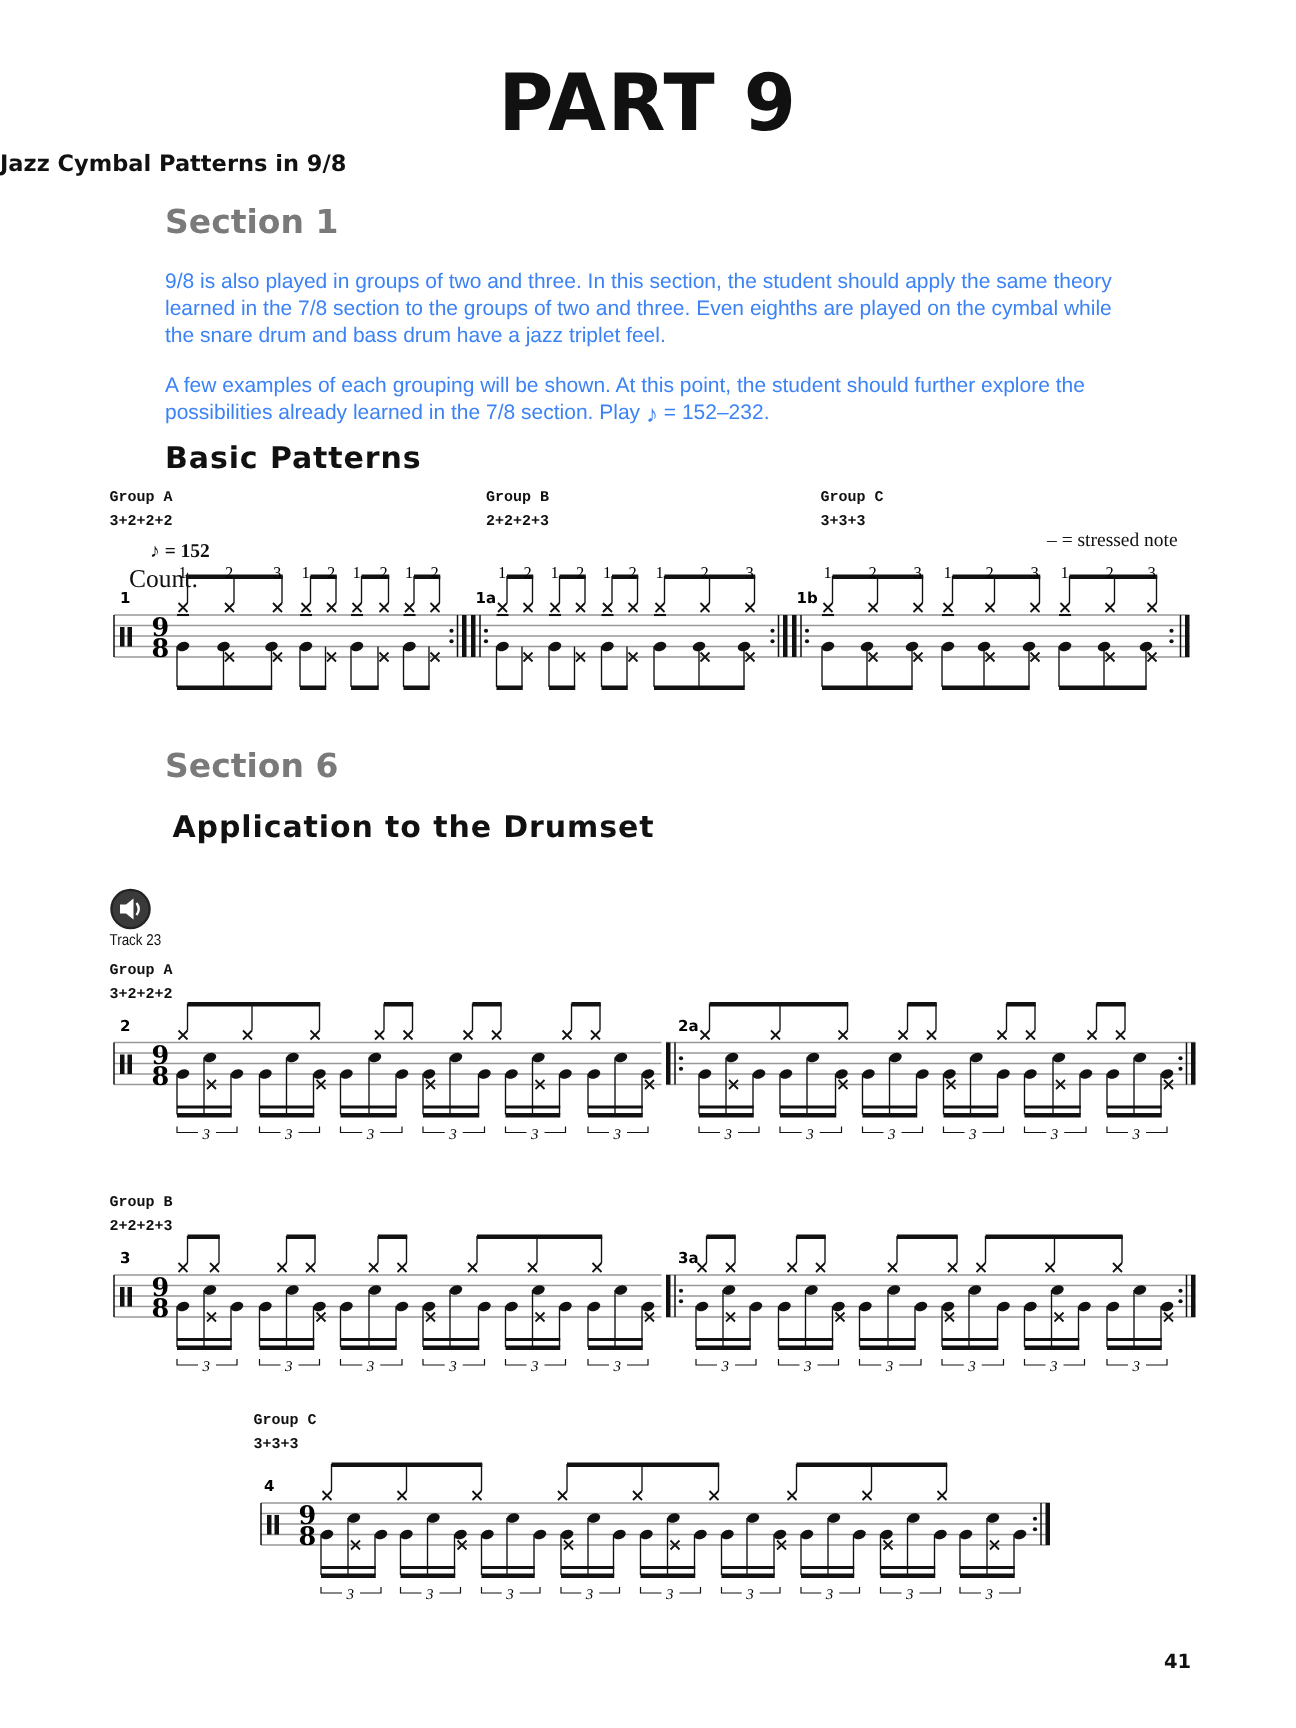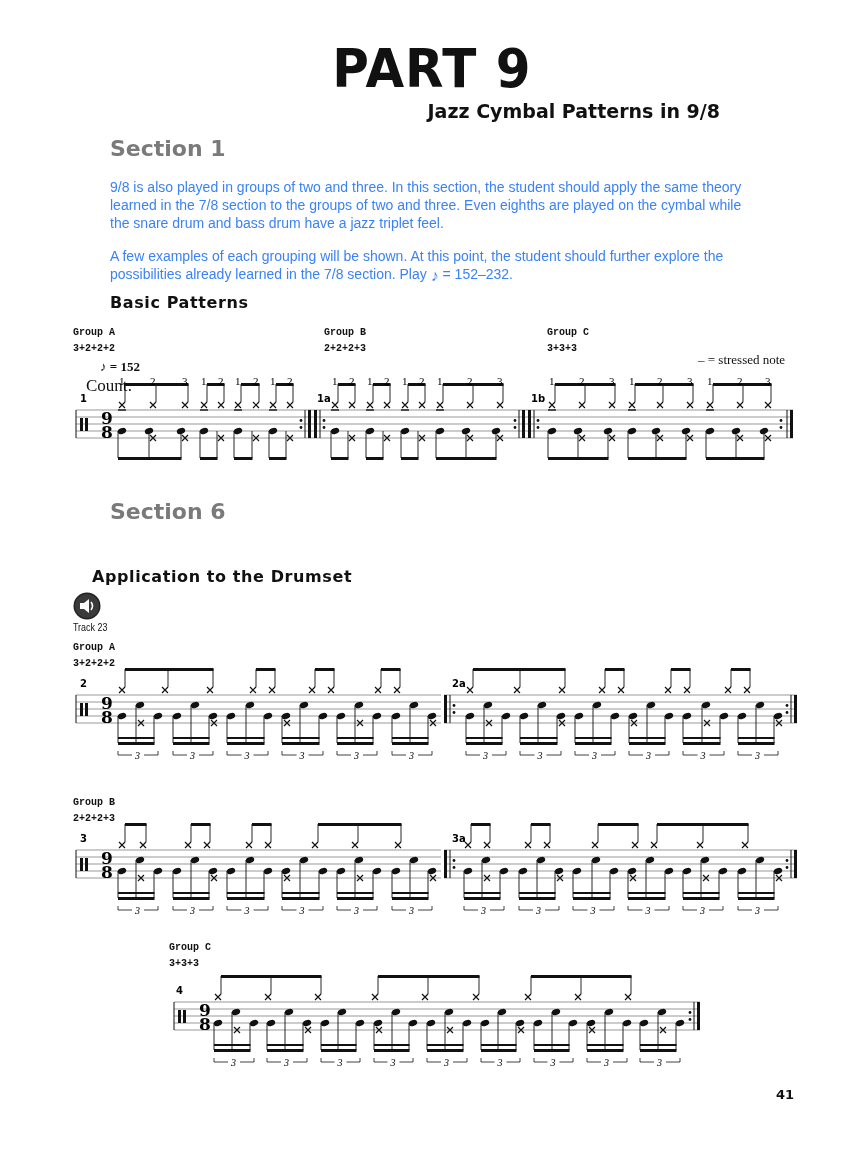--- a/index.html
+++ b/index.html
@@ -1,25 +1,25 @@
 <!DOCTYPE html>
 <html><head>
 <meta charset="utf-8">
 <style>
   html,body{margin:0;padding:0;background:#fff;}
   body{width:864px;height:1152px;position:relative;overflow:hidden;color:#111;font-family:"Liberation Sans","DejaVu Sans",sans-serif;}
   .abs{position:absolute;}
   .part-title{left:0;width:864px;top:40px;text-align:center;font-family:"DejaVu Sans",sans-serif;font-weight:900;font-size:50px;letter-spacing:1px;transform:scaleY(1.05);}
-  .subtitle{left:0;width:720px;top:100px;text-align:right;font-family:"DejaVu Sans",sans-serif;font-weight:bold;font-size:19px;}
+  .subtitle{left:0;width:720px;top:100px;text-align:left;font-family:"DejaVu Sans",sans-serif;font-weight:bold;font-size:15px;}
   .section{font-family:"DejaVu Sans",sans-serif;font-weight:900;font-size:22px;color:#7a7a7a;}
-  .subhead{font-family:"DejaVu Sans",sans-serif;font-weight:900;font-size:16px;letter-spacing:0.6px;}
+  .subhead{font-family:"DejaVu Sans",sans-serif;font-weight:900;font-size:20px;letter-spacing:0.6px;}
   .para{left:110px;width:650px;font-size:14px;line-height:18px;color:#3b82f6;}
   .group{font-family:Liberation Mono, monospace;font-weight:bold;font-size:10px;line-height:16px;}
   .legend{font-family:"Liberation Serif",serif;font-size:13px;}
-  .pagenum{font-family:"DejaVu Sans",sans-serif;font-weight:bold;font-size:13px;}
+  .pagenum{font-family:"DejaVu Sans",sans-serif;font-weight:bold;font-size:13px;margin-top:14px;}
   .track{font-family:"Liberation Sans",sans-serif;font-size:10.5px;transform:scaleX(0.85);transform-origin:left;}
   svg{position:absolute;overflow:visible;}
   .note-icon{display:inline-block;font-size:16px;vertical-align:-2px;}
 </style>
 </head>
 <body>
 
 <div class="abs part-title">PART 9</div>
 <div class="abs subtitle">Jazz Cymbal Patterns in 9/8</div>
 
@@ -787,21 +787,21 @@
     <rect x="640" y="1044" width="36.5" height="2" fill="#111"></rect>
     <path d="M640 1058v4h14M666 1062h14v-4" stroke="#111" stroke-width="0.8" fill="none"></path>
     <text x="657" y="1066" font-family="Liberation Serif, serif" font-style="italic" font-size="10">3</text>
     <circle cx="690" cy="1012.5" r="1.4" fill="#111"></circle>
     <circle cx="690" cy="1019.5" r="1.4" fill="#111"></circle>
     <line x1="694" x2="694" y1="1002" y2="1030" stroke="#111" stroke-width="1"></line>
     <rect x="697" y="1002" width="3" height="28" fill="#111"></rect>
   </svg>
 
 <div class="abs section" style="left:110px;top:499px;">Section 6</div>
-<div class="abs subhead" style="left:92px;top:539px;margin-top:28px;">Application to the Drumset</div>
+<div class="abs subhead" style="left:115px;top:539px;">Application to the Drumset</div>
 
 <div class="abs" style="left:73px;top:592px;width:28px;height:28px;">
   <svg width="28" height="28" style="left:0;top:0;">
     <circle cx="14" cy="14" r="13.5" fill="#222"></circle>
     <circle cx="14" cy="14" r="12" fill="#3a3a3a"></circle>
     <path d="M7 11h4l5-4v14l-5-4H7z" fill="#fff"></path>
     <path d="M18 10 q3 4 0 8" stroke="#fff" stroke-width="1.6" fill="none"></path>
   </svg>
 </div>
 <div class="abs track" style="left:73px;top:621px;">Track 23</div>

